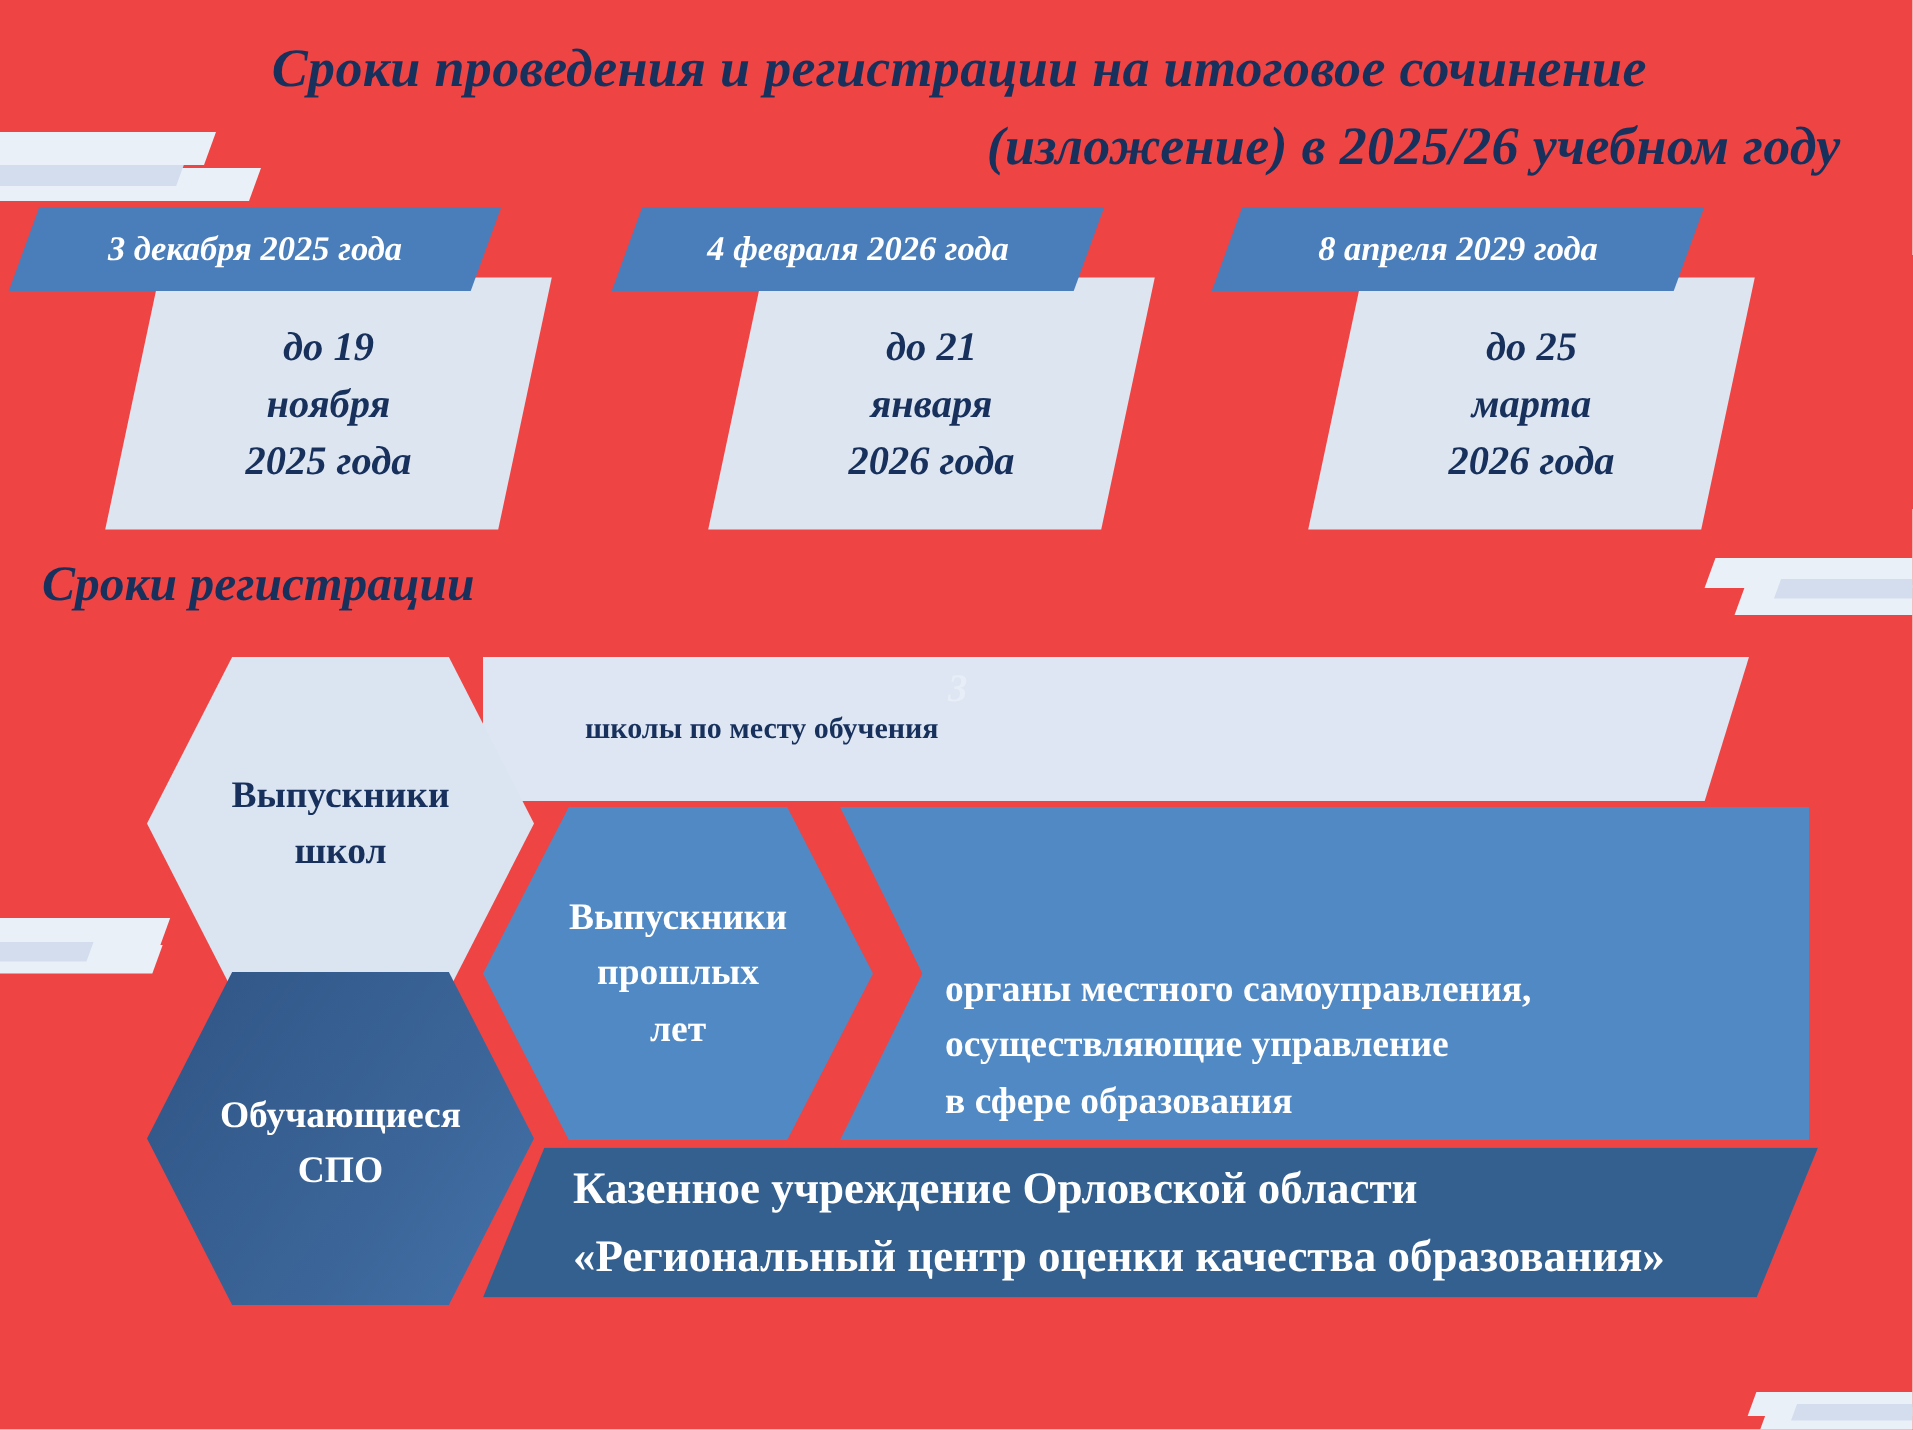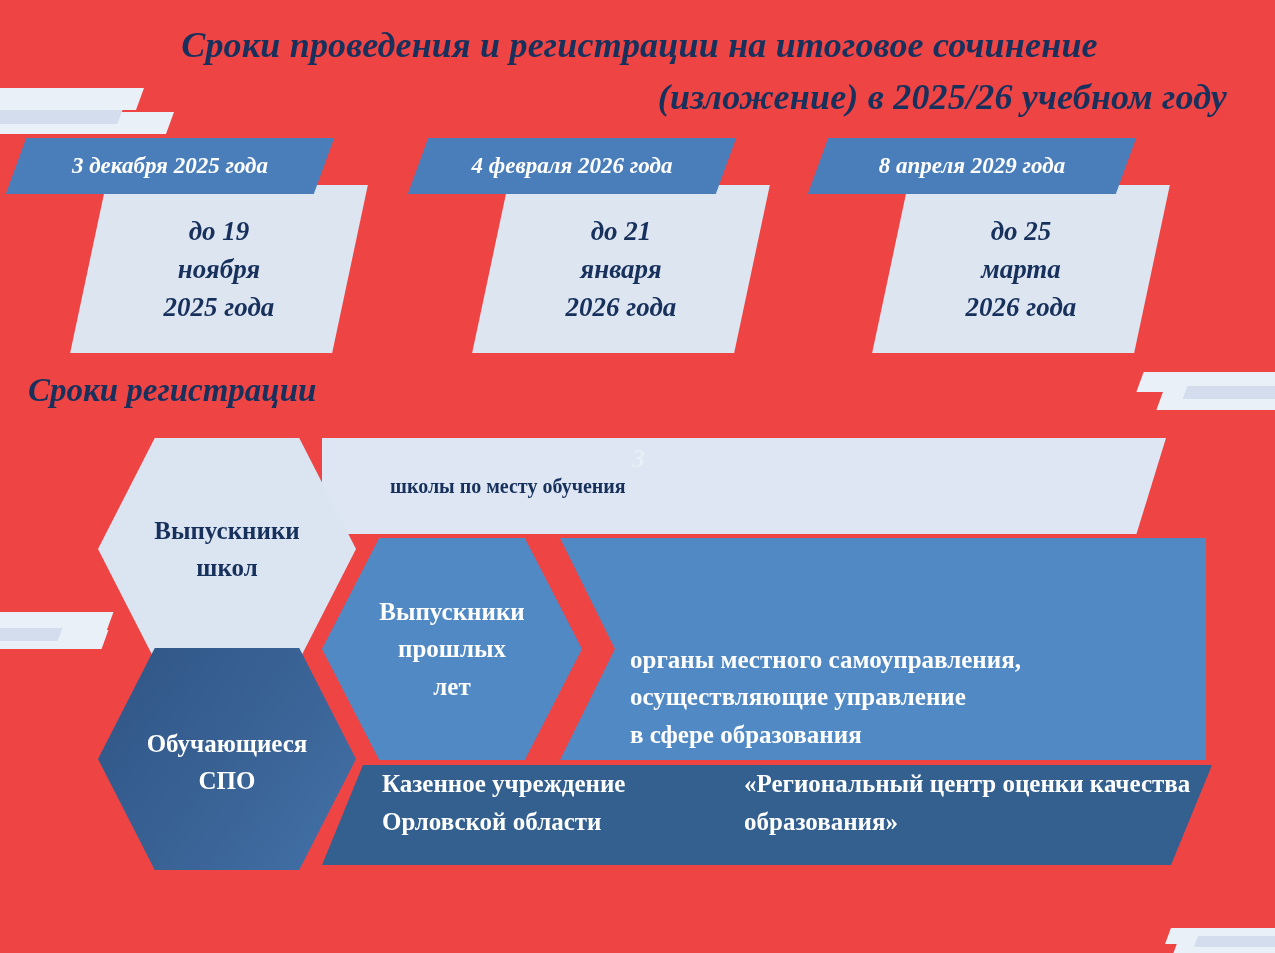--- a/index.html
+++ b/index.html
@@ -195,23 +195,23 @@
   
   .band-rcoko {
     position: absolute;
     left: 322px; top: 335px; width: 890px; height: 100px;
     background: #33608f;
     clip-path: polygon(4.6% 0%, 100% 0%, 95.4% 100%, 0% 100%);
   }
   .band-rcoko-t {
     position: absolute;
     left: 322px; top: 335px; width: 890px; height: 100px;
-    display: flex; flex-direction: row; justify-content: center;
+    display: flex; flex-direction: column; justify-content: center;
     padding-left: 60px; box-sizing: border-box;
-    color: #ffffff; font-size: 25px; font-weight: bold; line-height: 1.5;
+    color: #ffffff; font-size: 30px; font-weight: bold; line-height: 1.5;
   }
 
   
   #slide-number {
     position: absolute;
     left: 632px; top: 444px;
     color: #e8eef7;
     font-size: 26px;
     font-weight: bold;
     font-style: italic;

